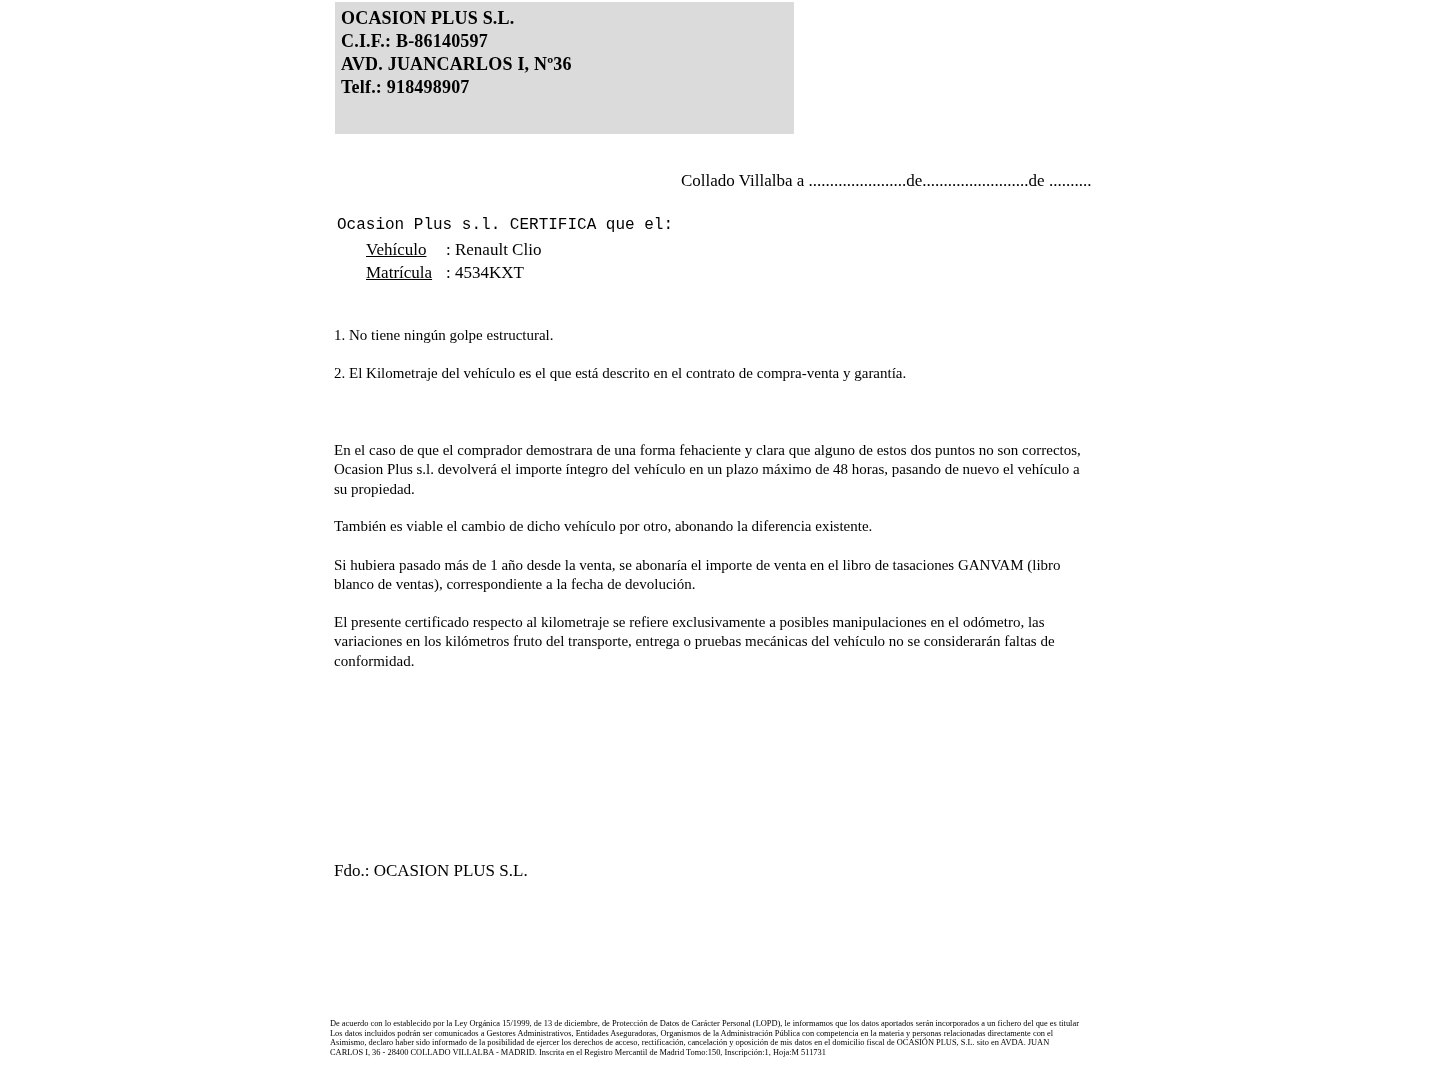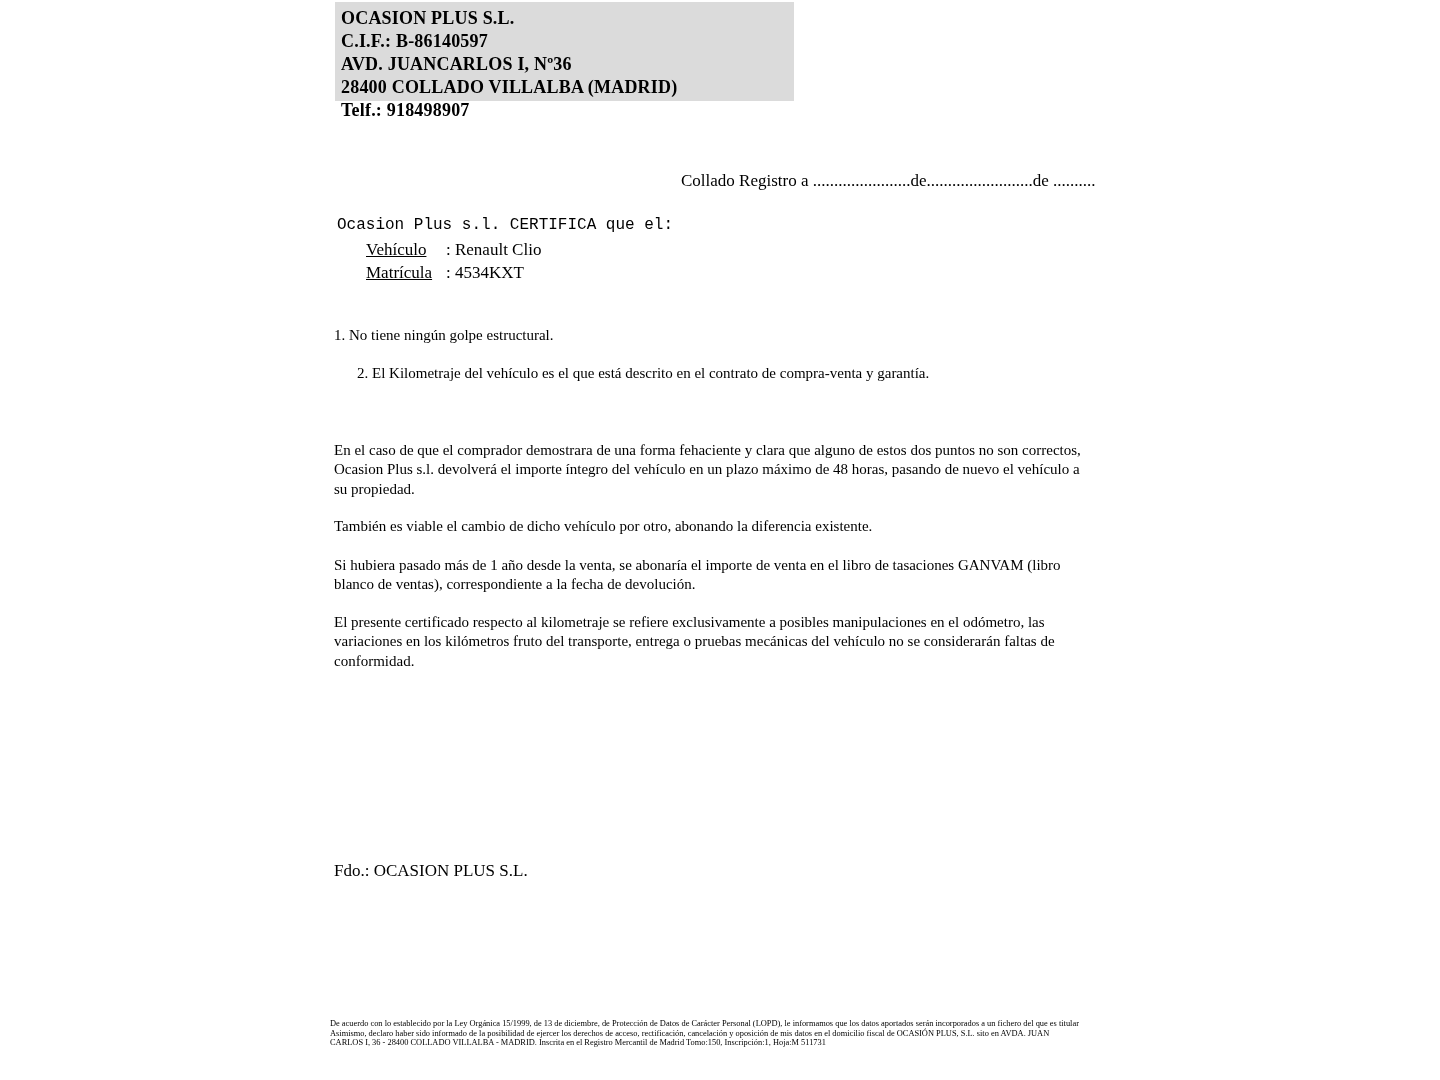--- a/index.html
+++ b/index.html
@@ -6,21 +6,21 @@
   html, body { width: 1440px; height: 1080px; background: #ffffff; }
   body {
     position: relative;
     font-family: "Liberation Serif", serif;
     color: #000000;
   }
   .abs { position: absolute; }
 
   .header-box {
     left: 335px; top: 2px;
-    width: 459px; height: 99px;
+    width: 459px; height: 132px;
     background: #dbdbdb;
     padding: 5px 8px 0 6px;
     font-weight: bold;
     font-size: 18px;
     line-height: 23px;
     letter-spacing: 0.2px;
   }
 
   .date-line {
     left: 681px; top: 171px;
@@ -40,21 +40,21 @@
   .row-vehicle { left: 336px; top: 240px; }
   .row-plate   { left: 336px; top: 263px; }
 
   .body-text {
     left: 334px;
     width: 762px;
     font-size: 15px;
     line-height: 19.4px;
   }
   .item-1 { top: 326px; }
-  .item-2 { top: 364px; margin-left: 23px; }
+  .item-2 { top: 364px; }
   .para-1 { top: 441px; }
   .para-2 { top: 517px; }
   .para-3 { top: 556px; }
   .para-4 { top: 613px; }
 
   .signature { left: 334px; top: 861px; font-size: 17px; }
 
   .legal {
     left: 330px; top: 1019px;
     width: 775px;
@@ -63,25 +63,24 @@
   }
   .legal div { white-space: nowrap; }
 </style>
 </head>
 <body>
 
 <div class="abs header-box">
   <div>OCASION PLUS S.L.</div>
   <div>C.I.F.: B-86140597</div>
   <div>AVD. JUANCARLOS I, Nº36</div>
-  <div>28400 COLLADO VILLALBA (MADRID)</div>
   <div>Telf.: 918498907</div>
 </div>
 
-<div class="abs date-line">Collado Registro a .......................de.........................de ..........</div>
+<div class="abs date-line">Collado Villalba a .......................de.........................de ..........</div>
 
 <div class="abs cert-intro">Ocasion Plus s.l. CERTIFICA que el:</div>
 
 <div class="abs cert-row row-vehicle">
   <span class="lbl"><span>Vehículo</span></span><span>: Renault Clio</span>
 </div>
 
 <div class="abs cert-row row-plate">
   <span class="lbl"><span>Matrícula</span></span><span>: 4534KXT</span>
 </div>
@@ -91,15 +90,16 @@
 
 <div class="abs body-text para-1">En el caso de que el comprador demostrara de una forma fehaciente y clara que alguno de estos dos puntos no son correctos, Ocasion Plus s.l. devolverá el importe íntegro del vehículo en un plazo máximo de 48 horas, pasando de nuevo el vehículo a su propiedad.</div>
 <div class="abs body-text para-2">También es viable el cambio de dicho vehículo por otro, abonando la diferencia existente.</div>
 <div class="abs body-text para-3">Si hubiera pasado más de 1 año desde la venta, se abonaría el importe de venta en el libro de tasaciones GANVAM (libro blanco de ventas), correspondiente a la fecha de devolución.</div>
 <div class="abs body-text para-4">El presente certificado respecto al kilometraje se refiere exclusivamente a posibles manipulaciones en el odómetro, las variaciones en los kilómetros fruto del transporte, entrega o pruebas mecánicas del vehículo no se considerarán faltas de conformidad.</div>
 
 <div class="abs signature">Fdo.: OCASION PLUS S.L.</div>
 
 <div class="abs legal">
   <div>De acuerdo con lo establecido por la Ley Orgánica 15/1999, de 13 de diciembre, de Protección de Datos de Carácter Personal (LOPD), le informamos que los datos aportados serán incorporados a un fichero del que es titular</div>
+  <div>Los datos incluidos podrán ser comunicados a Gestores Administrativos, Entidades Aseguradoras, Organismos de la Administración Pública con competencia en la materia y personas relacionadas directamente con el</div>
   <div>Asimismo, declaro haber sido informado de la posibilidad de ejercer los derechos de acceso, rectificación, cancelación y oposición de mis datos en el domicilio fiscal de OCASIÓN PLUS, S.L. sito en AVDA. JUAN</div>
   <div>CARLOS I, 36 - 28400 COLLADO VILLALBA - MADRID. Inscrita en el Registro Mercantil de Madrid Tomo:150, Inscripción:1, Hoja:M 511731</div>
 </div>
 
 </body></html>

